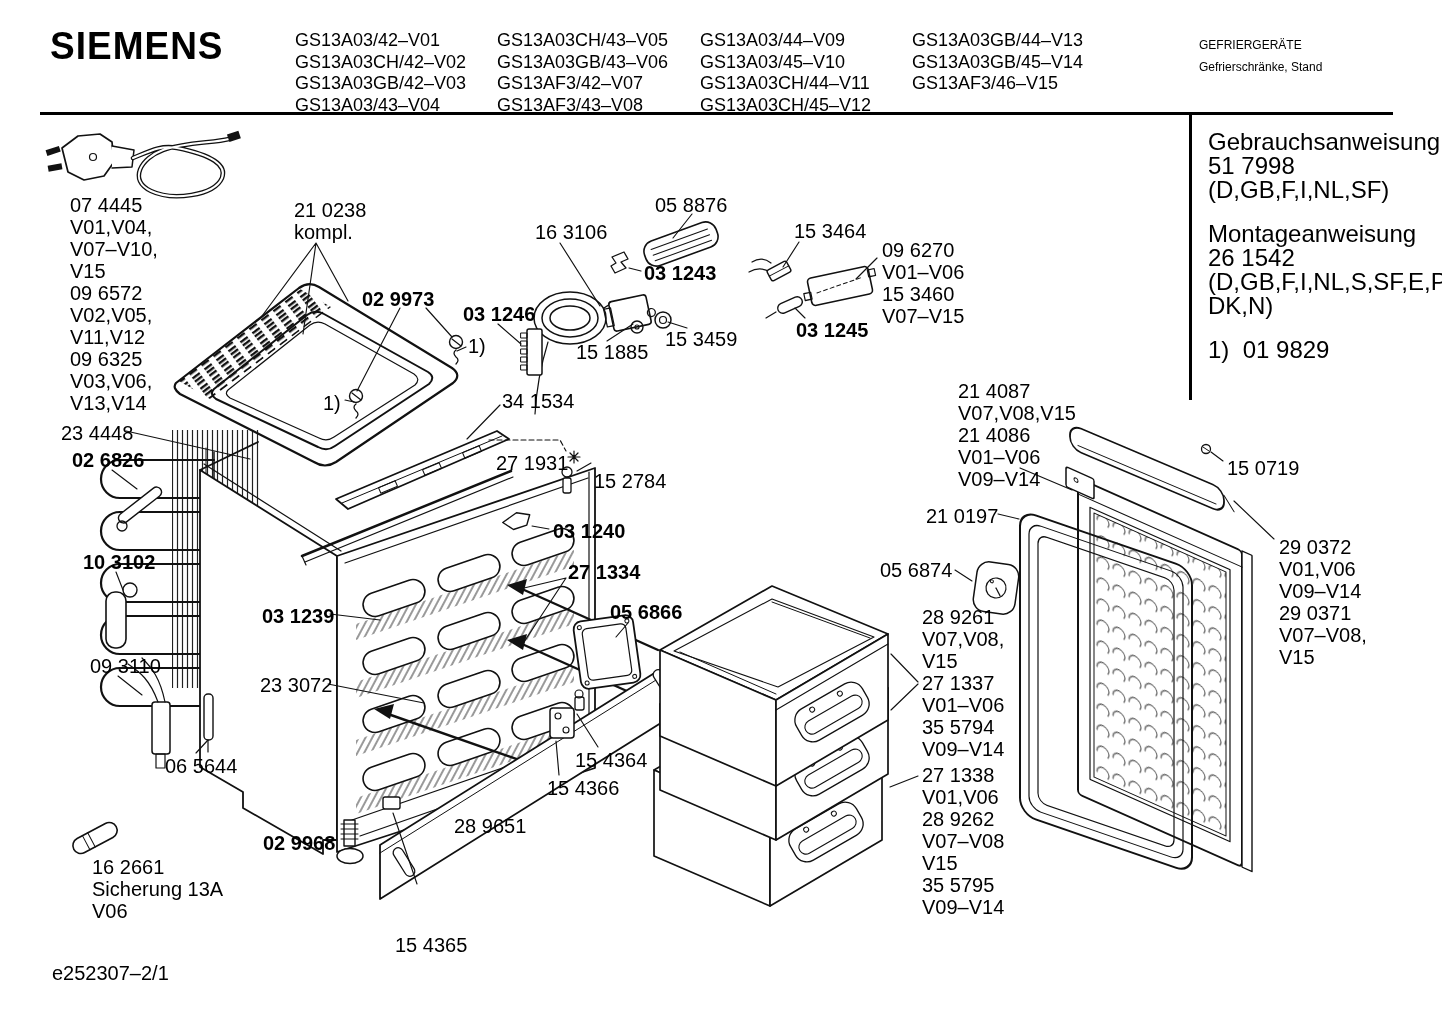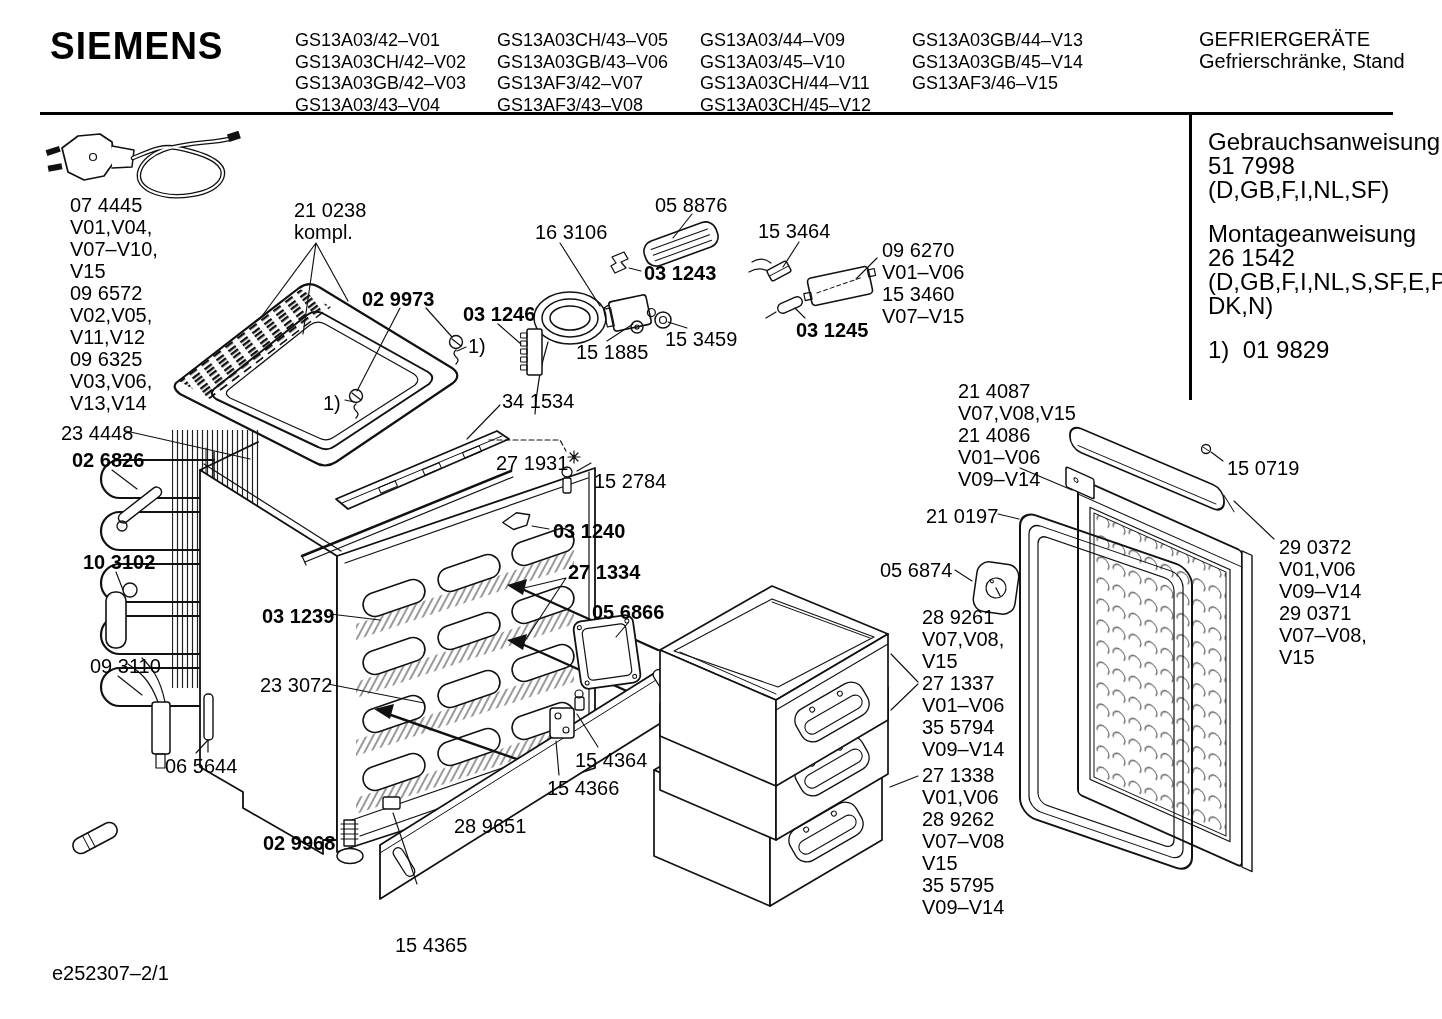--- a/index.html
+++ b/index.html
@@ -5,21 +5,21 @@
   html,body{margin:0;padding:0;}
   body{
     width:1442px;height:1019px;position:relative;background:#fff;
     font-family:"Liberation Sans","DejaVu Sans",sans-serif;color:#000;
     overflow:hidden;
   }
   .abs{position:absolute;}
   #brand{left:50px;top:24px;font-size:37px;font-weight:bold;letter-spacing:1px;transform:scaleY(1.05);transform-origin:left top;}
   .model-col{position:absolute;top:30px;font-size:18px;line-height:21.5px;white-space:nowrap;}
   #mc0{left:295px;} #mc1{left:497px;} #mc2{left:700px;} #mc3{left:912px;}
-  #doc-title{left:1199px;top:28px;font-size:20px;line-height:22px;white-space:nowrap;}
+  #doc-title{left:1199px;top:34px;font-size:12px;line-height:22px;white-space:nowrap;}
   #rule-h{left:40px;top:112px;width:1353px;height:3px;background:#000;}
   #rule-v{left:1189px;top:115px;width:3px;height:285px;background:#000;}
   #sidebar{left:1208px;top:130px;font-size:24px;line-height:24px;white-space:nowrap;}
   .sb-gap{height:20px;}
   .pre{white-space:pre;}
   #footer{left:52px;top:962px;font-size:20px;}
   #diagram{left:0;top:0;}
   #part-labels{left:0;top:0;width:1158px;height:1019px;pointer-events:none;}
   .plabel{position:absolute;font-size:20px;line-height:22px;white-space:nowrap;}
   .plabel.b{font-weight:bold;}
@@ -445,21 +445,21 @@
     </div>
     <div class="plabel" style="left: 665px; top: 328px;">
       <div>15 3459</div>
     </div>
     <div class="plabel" style="left: 468px; top: 335px;">
       <div>1)</div>
     </div>
     <div class="plabel" style="left: 323px; top: 392px;">
       <div>1)</div>
     </div>
-    <div class="plabel" style="left: 758px; top: 220px;">
+    <div class="plabel" style="left: 794px; top: 220px;">
       <div>15 3464</div>
     </div>
     <div class="plabel" style="left: 882px; top: 239px;">
       <div>09 6270</div>
       <div>V01–V06</div>
       <div>15 3460</div>
       <div>V07–V15</div>
     </div>
     <div class="plabel b" style="left: 796px; top: 319px;">
       <div>03 1245</div>
@@ -493,28 +493,33 @@
     </div>
     <div class="plabel" style="left: 260px; top: 674px;">
       <div>23 3072</div>
     </div>
     <div class="plabel" style="left: 90px; top: 655px;">
       <div>09 3110</div>
     </div>
     <div class="plabel" style="left: 165px; top: 755px;">
       <div>06 5644</div>
     </div>
-    <div class="plabel b" style="left: 592px; top: 601px;">
+    <div class="plabel b" style="left: 610px; top: 601px;">
       <div>05 6866</div>
     </div>
     <div class="plabel" style="left: 575px; top: 749px;">
       <div>15 4364</div>
     </div>
     <div class="plabel" style="left: 547px; top: 777px;">
       <div>15 4366</div>
+    </div>
+    <div class="plabel" style="left: 92px; top: 856px;">
+      <div>16 2661</div>
+      <div>Sicherung 13A</div>
+      <div>V06</div>
     </div>
     <div class="plabel b" style="left: 263px; top: 832px;">
       <div>02 9968</div>
     </div>
     <div class="plabel" style="left: 454px; top: 815px;">
       <div>28 9651</div>
     </div>
     <div class="plabel" style="left: 395px; top: 934px;">
       <div>15 4365</div>
     </div>

